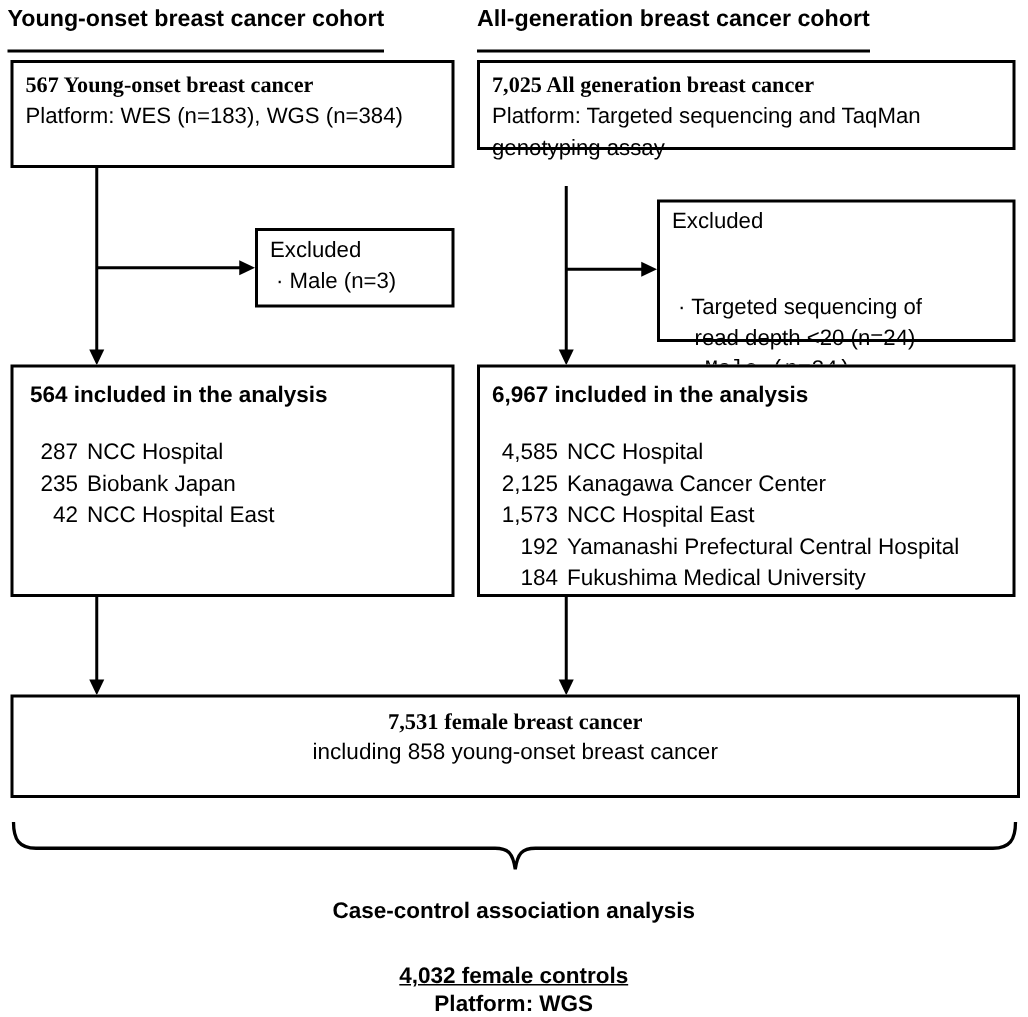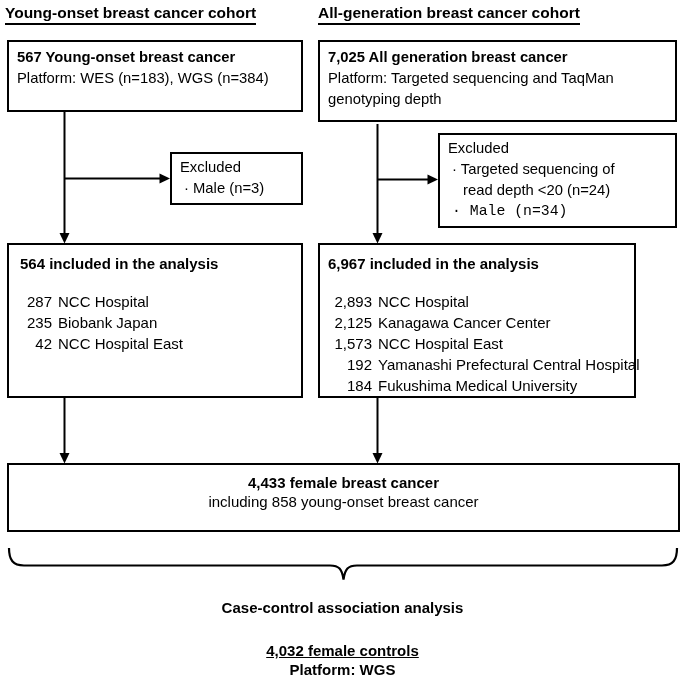--- a/index.html
+++ b/index.html
@@ -19,32 +19,32 @@
     pointer-events: none;
   }
   .col-title {
     position: absolute;
     font-size: 15.5px;
     font-weight: 700;
     white-space: nowrap;
   }
   .col-title .ul {
     border-bottom: 2px solid #000;
-    padding-bottom: 1px;
+    padding-bottom: 11px;
     display: inline-block;
   }
   .box {
     position: absolute;
     border: 2.5px solid #000000;
     background: #ffffff;
     box-sizing: border-box;
     font-size: 14.8px;
     line-height: 21px;
   }
-  .bold { font-weight: 700; }
+  .bold { font-weight: 700; font-family: Liberation Serif, serif; }
   .init-box { padding: 5px 8px; }
   .excl-box { padding: 3px 8px; }
   .excl-line { white-space: nowrap; }
   .excl-line.cont { padding-left: 11px; }
   .inc-box { padding: 8px 24px 0 11px; font-size: 15px; }
   .inc-head { font-weight: 700; margin-bottom: 17px; white-space: nowrap; }
   .site-row { white-space: nowrap; }
   .site-n {
     display: inline-block;
     text-align: right;
@@ -102,71 +102,71 @@
   </div>
   <div class="col-title" style="left:318px; top:4px;">
     <span class="ul">All-generation breast cancer cohort</span>
   </div>
 
   <div class="box init-box" style="left:7px; top:40px; width:296px; height:72px;">
     <div class="bold">567 Young-onset breast cancer</div>
     <div>Platform: WES (n=183), WGS (n=384)</div>
   </div>
 
-  <div class="box init-box" style="left:318px; top:40px; width:359px; height:82px;">
+  <div class="box init-box" style="left:318px; top:40px; width:359px; height:60px;">
     <div class="bold">7,025 All generation breast cancer</div>
-    <div>Platform: Targeted sequencing and TaqMan genotyping depth</div>
+    <div>Platform: Targeted sequencing and TaqMan genotyping assay</div>
   </div>
 
   <div class="box excl-box" style="left:170px; top:152px; width:133px; height:53px;">
     <div class="excl-line">Excluded</div>
     <div class="excl-line" style="padding-left:4px;">· Male (n=3)</div>
   </div>
 
   <div class="box excl-box" style="left:438px; top:133px; width:239px; height:95px;">
     <div class="excl-line">Excluded</div>
-    <div class="excl-line" style="padding-left:4px;">· Targeted sequencing of</div>
+    <div class="excl-line" style="padding-left:4px;margin-top:36px;">· Targeted sequencing of</div>
     <div class="excl-line cont" style="padding-left:15px;">read depth &lt;20 (n=24)</div>
     <div class="excl-line" style="padding-left:4px;font-family:Liberation Mono, monospace;">· Male (n=34)</div>
   </div>
 
   <div class="box inc-box" style="left:7px; top:243px; width:296px; height:155px;">
     <div class="inc-head">564 included in the analysis</div>
     <div class="site-row">
       <span class="site-n w3">287</span><span>NCC Hospital</span>
     </div>
     <div class="site-row">
       <span class="site-n w3">235</span><span>Biobank Japan</span>
     </div>
     <div class="site-row">
       <span class="site-n w3">42</span><span>NCC Hospital East</span>
     </div>
   </div>
 
-  <div class="box inc-box" style="left:318px; top:243px; width:318px; height:155px; padding-left:8px;">
+  <div class="box inc-box" style="left:318px; top:243px; width:359px; height:155px; padding-left:8px;">
     <div class="inc-head">6,967 included in the analysis</div>
     <div class="site-row">
-      <span class="site-n w5">2,893</span><span>NCC Hospital</span>
+      <span class="site-n w5">4,585</span><span>NCC Hospital</span>
     </div>
     <div class="site-row">
       <span class="site-n w5">2,125</span><span>Kanagawa Cancer Center</span>
     </div>
     <div class="site-row">
       <span class="site-n w5">1,573</span><span>NCC Hospital East</span>
     </div>
     <div class="site-row">
       <span class="site-n w5">192</span><span>Yamanashi Prefectural Central Hospital</span>
     </div>
     <div class="site-row">
       <span class="site-n w5">184</span><span>Fukushima Medical University</span>
     </div>
   </div>
 
   <div class="box combined-box" style="left:7px; top:463px; width:673px; height:69px;">
-    <div class="bold">4,433 female breast cancer</div>
+    <div class="bold">7,531 female breast cancer</div>
     <div class="combined-sub">including 858 young-onset breast cancer</div>
   </div>
 
   <div class="footer-line" style="top:598px;">Case-control association analysis</div>
   <div class="footer-line" style="top:641px;text-decoration:underline;">4,032 female controls</div>
   <div class="footer-line" style="top:660px;">Platform: WGS</div>
 
 </div>
 
 </body></html>

